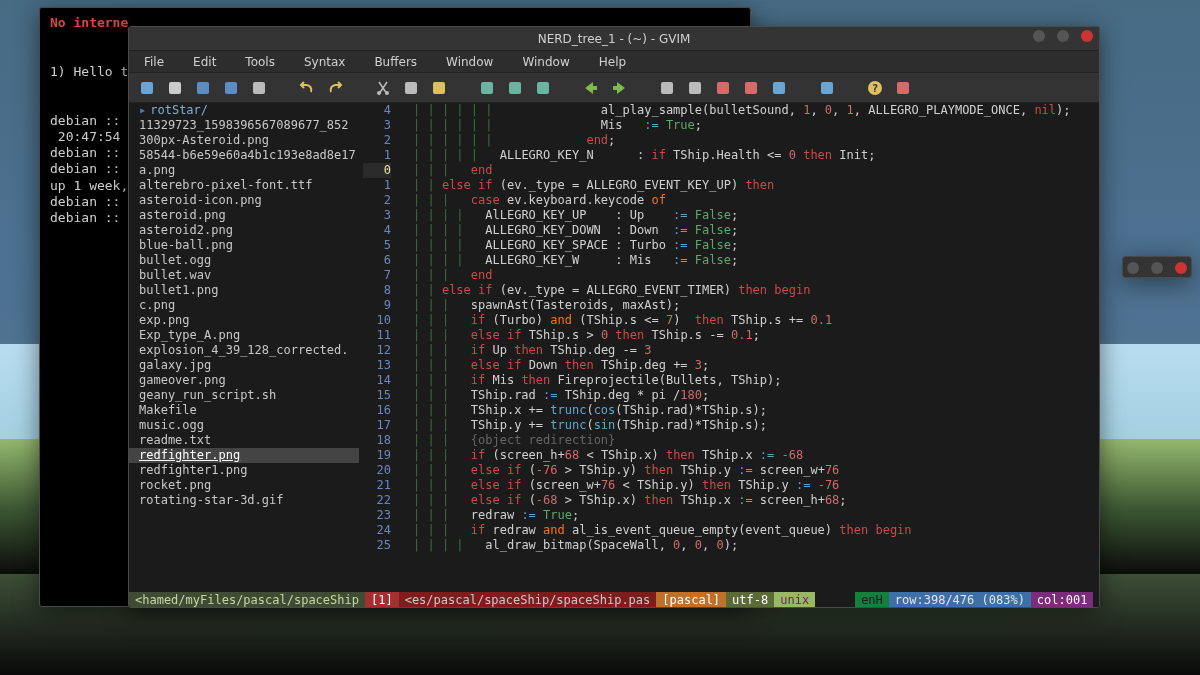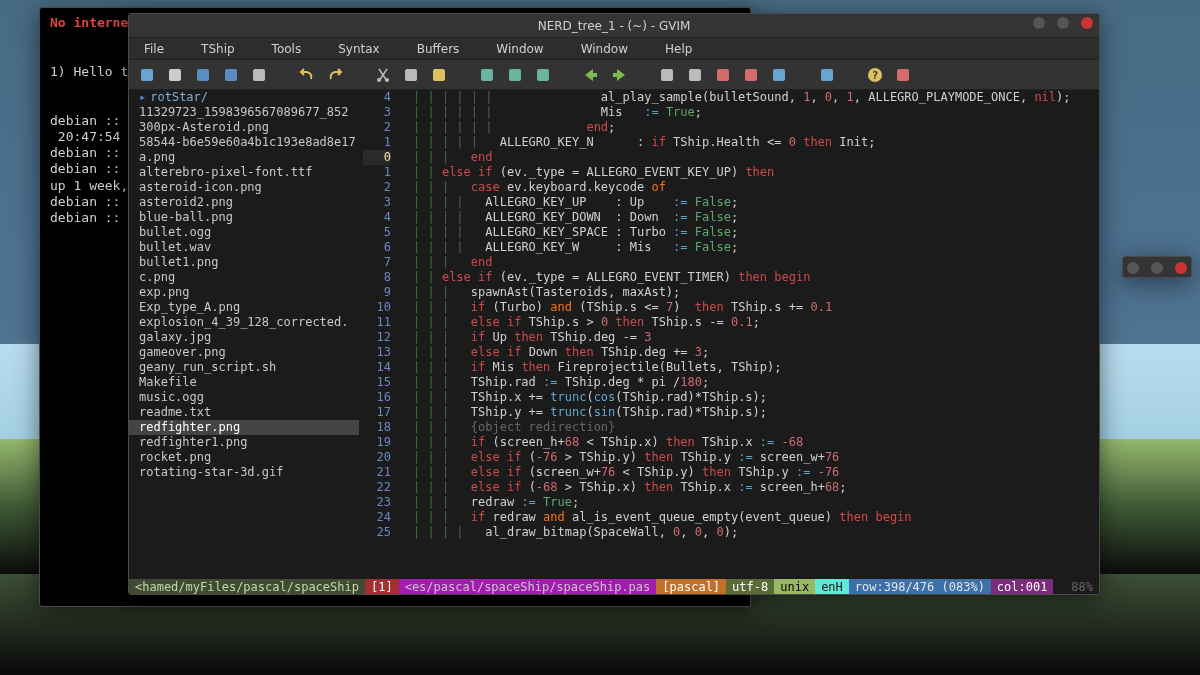--- a/index.html
+++ b/index.html
@@ -71,30 +71,30 @@
 
   
   .bgwin {
     right: 8px; top: 256px; width: 70px; height: 22px;
     background: #343434;
     border-radius: 4px;
   }
 
   
   .gvim {
-    left: 128px; top: 13px; width: 972px; height: 582px;
+    left: 128px; top: 26px; width: 972px; height: 582px;
     background: #1b1b1b;
     display: flex; flex-direction: column;
   }
   .gvim .titlebar { height: 24px; }
   .menubar {
     height: 22px;
     background: #2d2d2d;
     display: flex; align-items: center;
-    gap: 19px; padding: 0 6px;
+    gap: 11px; padding: 0 6px;
     font-family: "DejaVu Sans", sans-serif;
     font-size: 12px;
     color: #d0d0d0;
     border-bottom: 1px solid #222;
   }
   .menubar span { padding: 3px 9px; cursor: pointer; }
   .toolbar {
     height: 30px;
     background: #333;
     display: flex; align-items: center;
@@ -119,20 +119,21 @@
     color: #c8c8c8;
     font-size: 12px;
     line-height: 15px;
     overflow: hidden;
     white-space: nowrap;
   }
   .nerdtree .line { padding: 0 6px 0 10px; }
   .nerdtree .line.sel {
     background: #444;
     color: #fff;
+    text-decoration: underline;
   }
   .nerdtree .dir { color: #7fadd4; }
   .nerdtree .arrow { color: #4d7fc1; margin-right: 4px; }
 
   .code-wrap {
     flex: 1; display: flex; min-width: 0;
     background: #1b1b1b;
     position: relative;
   }
   .gutter {
@@ -172,25 +173,25 @@
     font-size: 12px;
     display: flex; align-items: center;
     color: #000;
     font-family: "DejaVu Sans Mono", monospace;
     white-space: nowrap;
     overflow: hidden;
   }
   .statusbar .seg { height: 15px; padding: 1px 6px; display:inline-flex; align-items:center; }
   .sb-path    { background: #3f4c33; color: #c4d6a5; }
   .sb-bufnr   { background: #a52e2e; color: #fff; }
-  .sb-file    { background: #a21caf; color: #c8c8c8; }
+  .sb-file    { background: #7f1d1d; color: #c8c8c8; }
   .sb-lang    { background: #c07028; color: #fff; }
   .sb-enc     { background: #5a6b38; color: #fff; }
-  .sb-ff      { background: #99b865; color: #000000; }
-  .sb-mode    { background: #5eead4; color: #1b1b1b; }
+  .sb-ff      { background: #99b865; color: #701a75; }
+  .sb-mode    { background: #15803d; color: #1b1b1b; margin-left: 40px; }
   .sb-row     { background: #3d6fa8; color: #e5e5e5; }
   .sb-col     { background: #7b2d7b; color: #fff; }
   .sb-pct     { background: #1b1b1b; color: #666; }
 </style>
 </head>
 <body>
 
 <div class="wallpaper"></div>
 
 <div class="window term">
@@ -212,21 +213,21 @@
     <span>NERD_tree_1 - (~) - GVIM</span>
     <div class="winctl">
       <span></span>
       <span></span>
       <span class="close-dot"></span>
     </div>
   </div>
 
   <div class="menubar" id="menubar">
       <span>File</span>
-      <span>TShip</span>
+      <span>Edit</span>
       <span>Tools</span>
       <span>Syntax</span>
       <span>Buffers</span>
       <span>Window</span>
       <span>Window</span>
       <span>Help</span>
     </div>
 
   <div class="toolbar" id="toolbar">
       <span class="ico">
@@ -358,20 +359,21 @@
 
   <div class="gvim-body">
     <div class="nerdtree" id="nerdtree">
         <div class="line"><span class="arrow">▸</span><span class="dir">rotStar/</span></div>
         <div class="line">  11329723_1598396567089677_852</div>
         <div class="line">  300px-Asteroid.png</div>
         <div class="line">  58544-b6e59e60a4b1c193e8ad8e17</div>
         <div class="line">  a.png</div>
         <div class="line">  alterebro-pixel-font.ttf</div>
         <div class="line">  asteroid-icon.png</div>
+        <div class="line">  asteroid.png</div>
         <div class="line">  asteroid2.png</div>
         <div class="line">  blue-ball.png</div>
         <div class="line">  bullet.ogg</div>
         <div class="line">  bullet.wav</div>
         <div class="line">  bullet1.png</div>
         <div class="line">  c.png</div>
         <div class="line">  exp.png</div>
         <div class="line">  Exp_type_A.png</div>
         <div class="line">  explosion_4_39_128_corrected.</div>
         <div class="line">  galaxy.jpg</div>

